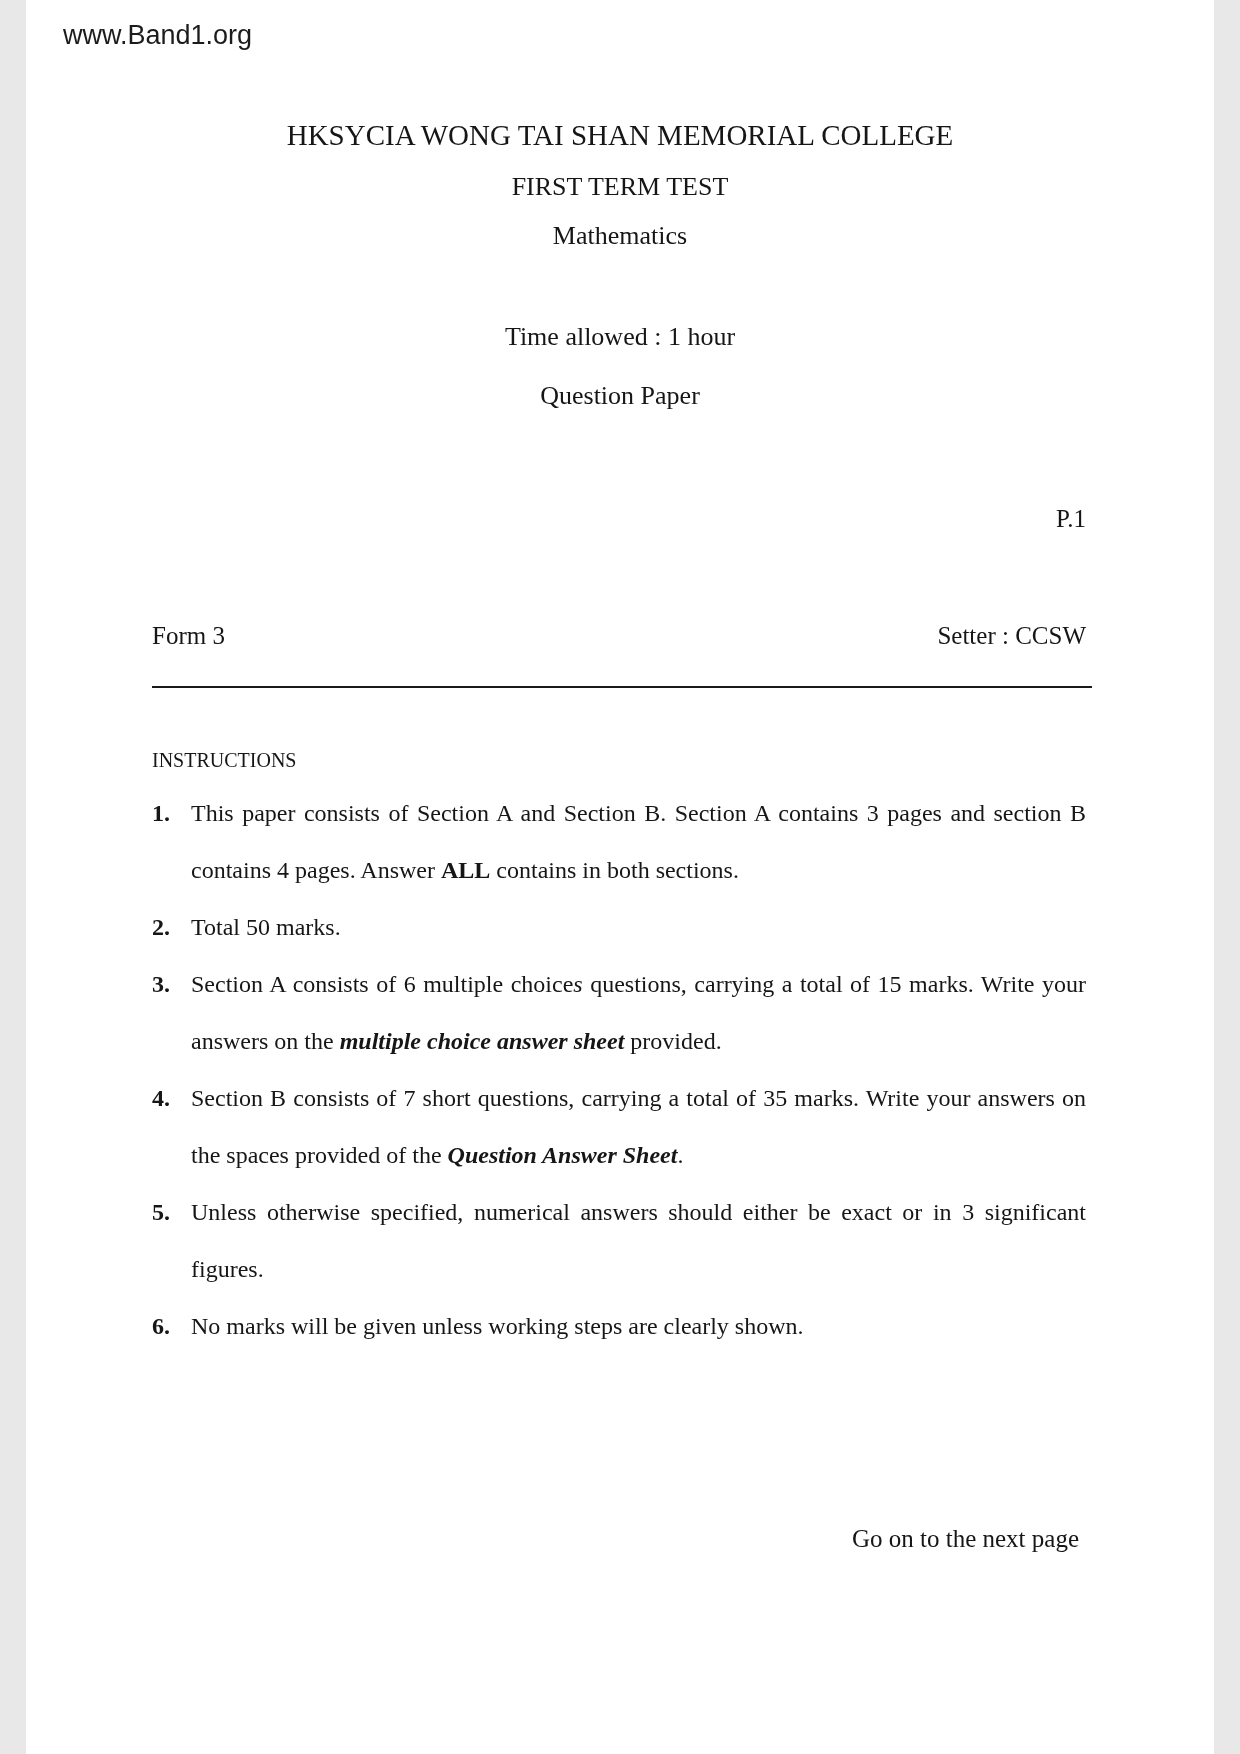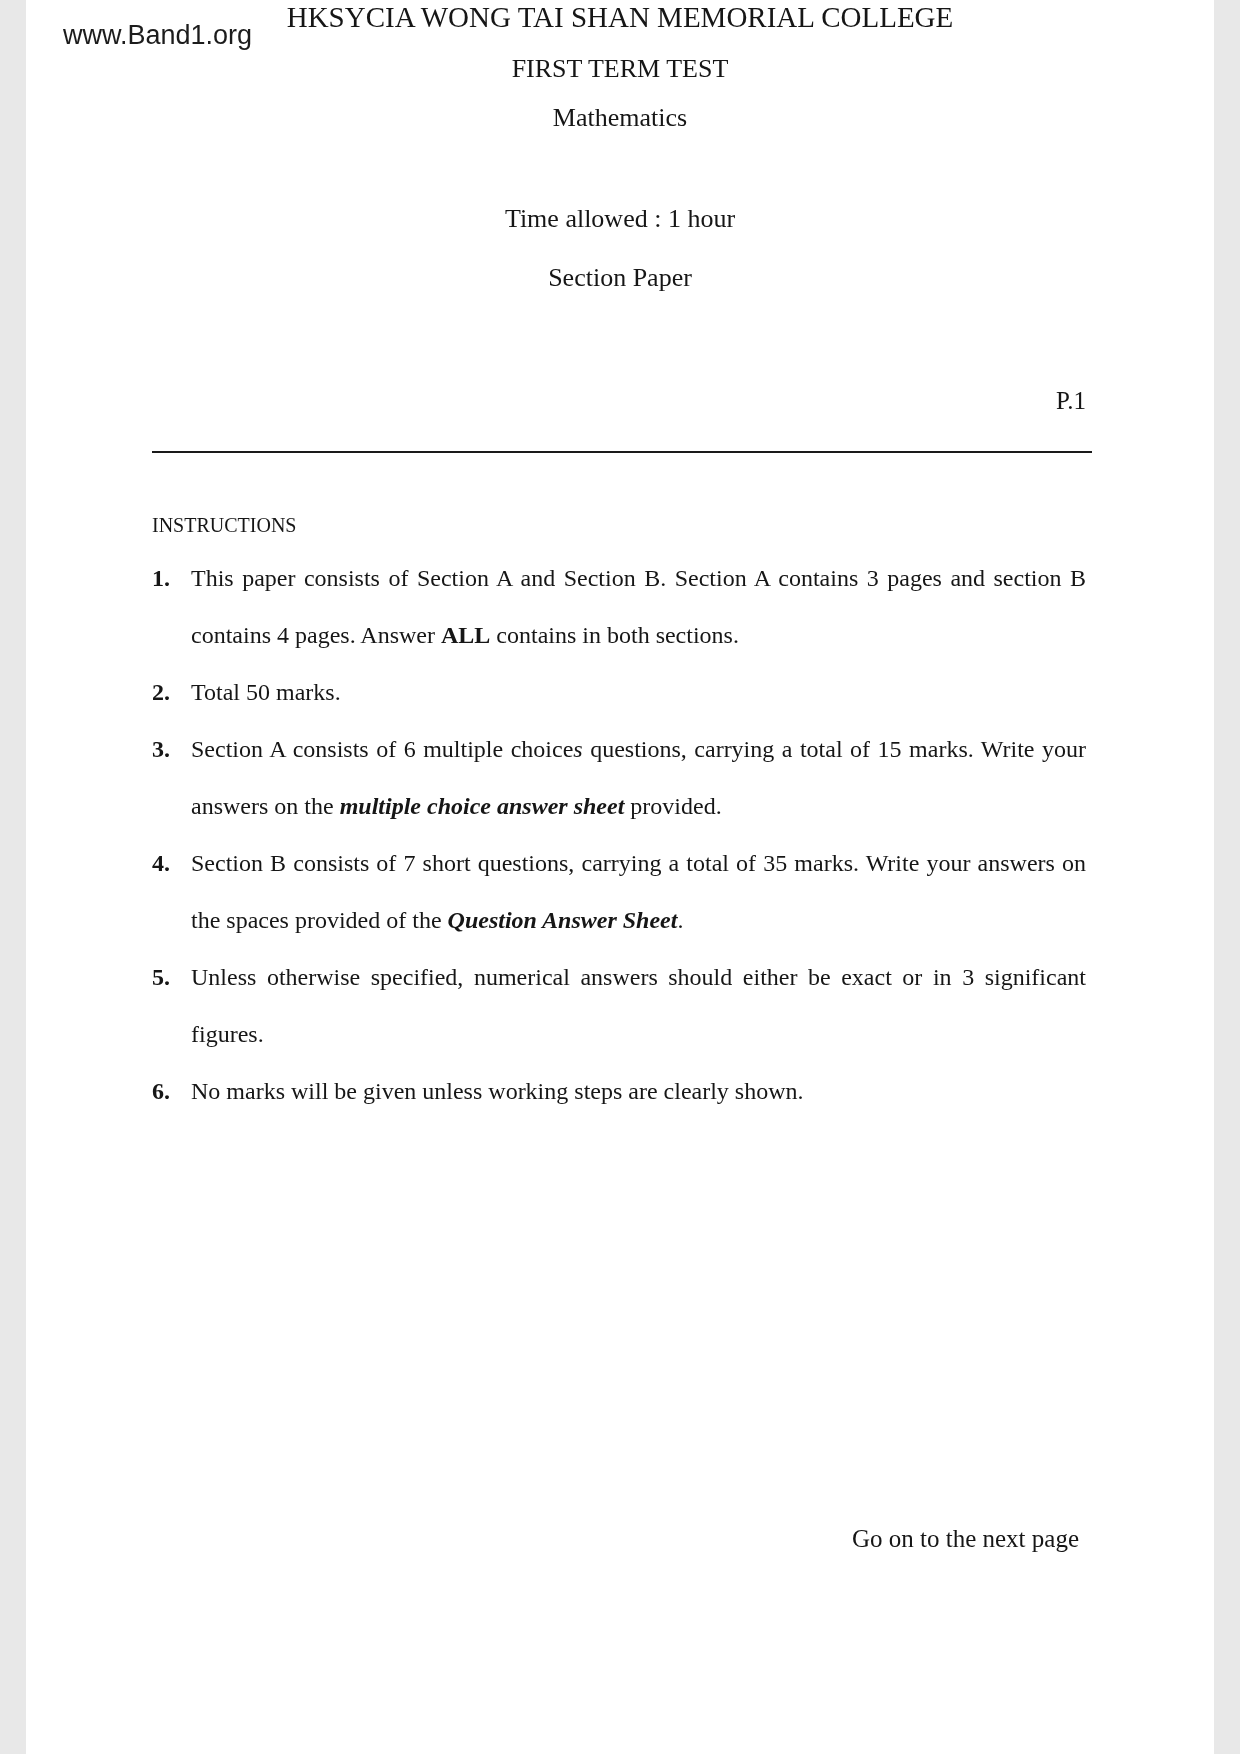--- a/index.html
+++ b/index.html
@@ -19,20 +19,21 @@
   }
   .watermark {
     position: absolute;
     left: 37px;
     top: 20px;
     font-family: "Liberation Sans", "DejaVu Sans", sans-serif;
     font-size: 27px;
     color: #1c1c1c;
   }
   .header {
+    padding-top: 118px;
     text-align: center;
   }
   .school {
     font-size: 29px;
     line-height: 34px;
     letter-spacing: 0px;
   }
   .hline {
     font-size: 26px;
     line-height: 30px;
@@ -100,25 +101,29 @@
 
 <div class="page">
 
   <div class="watermark">www.Band1.org</div>
 
   <div class="header">
     <div class="school">HKSYCIA WONG TAI SHAN MEMORIAL COLLEGE</div>
     <div class="hline exam">FIRST TERM TEST</div>
     <div class="hline subject">Mathematics</div>
     <div class="hline time">Time allowed : 1 hour</div>
-    <div class="hline paper">Section Paper</div>
+    <div class="hline paper">Question Paper</div>
   </div>
 
   <div class="pagenum">P.1</div>
 
+  <div class="meta-row">
+    <span>Form 3</span>
+    <span>Setter : CCSW</span>
+  </div>
 
   <div class="rule"></div>
 
   <div class="instructions">
     <div class="inst-heading">INSTRUCTIONS</div>
     <div class="inst-list">
         <div class="inst-item">
           <span class="inst-num">1.</span>
           <p class="inst-text"><span class="seg-normal">This paper consists of Section A and Section B. Section A contains 3 pages and section B contains 4 pages. Answer </span><span class="seg-bold">ALL</span><span class="seg-normal"> contains in both sections.</span></p>
         </div>

